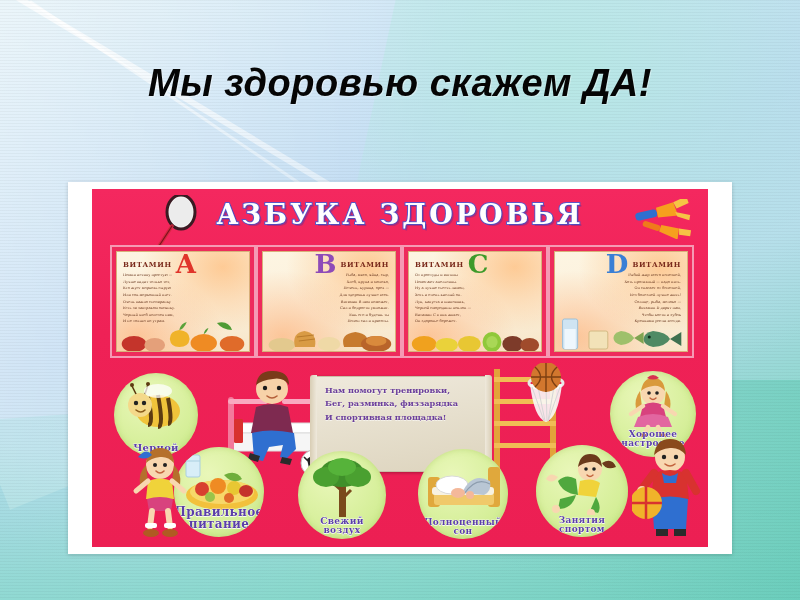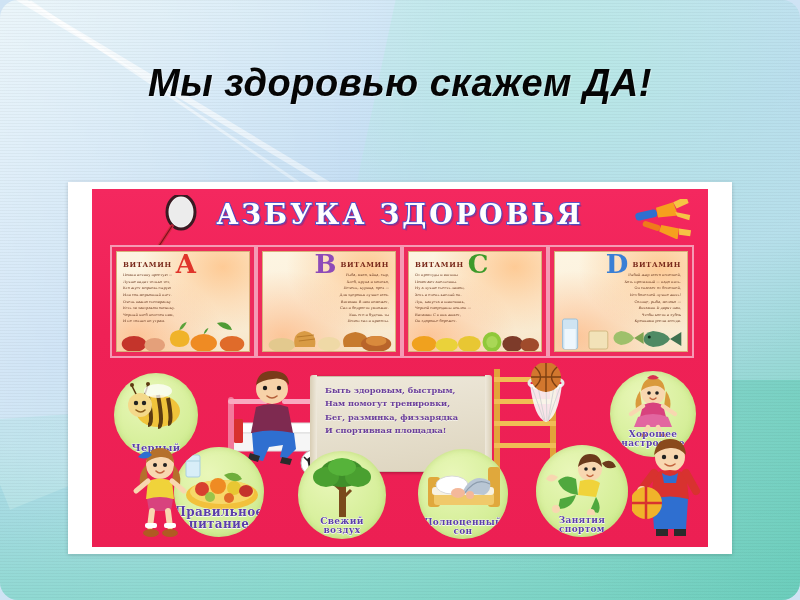--- a/index.html
+++ b/index.html
@@ -8,21 +8,20 @@
     font-family:"Liberation Sans", sans-serif;
     position:relative;
     background:#cfe3f4;
   }
   
   .slide{
     position:absolute;inset:0;
     background:
       linear-gradient(160deg,#dff0f7 0%,#cfe6f6 18%,#bcd9f2 42%,#b7dced 58%,#8fd8cf 78%,#5fc9b4 100%);
     overflow:hidden;
-    border-radius:18px;
   }
   .bg-swoosh{position:absolute;pointer-events:none;}
   .sw1{
     top:-160px;left:-120px;width:900px;height:520px;
     background:linear-gradient(120deg,rgba(255,255,255,.55),rgba(255,255,255,0) 60%);
     transform:rotate(-22deg);
   }
   .sw2{
     top:-40px;left:-40px;width:760px;height:6px;
     background:linear-gradient(90deg,rgba(255,255,255,.85),rgba(255,255,255,.15));
@@ -424,21 +423,20 @@
             <path d="M42 21 q4 34 16 38 q12 -4 16 -38" fill="#fafafa" opacity=".9"></path>
             <path d="M44 24 l12 34 M50 24 l7 34 M58 24 l1 34 M66 24 l-6 34 M72 24 l-12 34" stroke="#d6d6d6" stroke-width="1"></path>
 
             <circle cx="58" cy="14" r="15" fill="#d2772e"></circle>
             <path d="M43 14 h30 M58 -1 v30 M47 4 q11 10 0 20 M69 4 q-11 10 0 20" stroke="#7c3f12" stroke-width="1.4" fill="none"></path>
           </svg>
         </div>
 
         <div class="scroll-box">
           <div class="scroll-text">
-            <div class="l1">Быть здоровым, быстрым,</div>
             <div class="l1">Нам помогут тренировки,</div>
             <div class="l1">Бег, разминка, физзарядка</div>
             <div class="l1">И спортивная площадка!</div>
           </div>
         </div>
 
         <div class="badge" style="left:22px;top:14px;width:84px;height:84px;">
           <div class="badge-art">
             <svg viewBox="0 0 84 60" width="84" height="60">
               <ellipse cx="44" cy="34" rx="22" ry="16" fill="#f0c33a"></ellipse>
@@ -447,21 +445,21 @@
               <circle cx="22" cy="26" r="2.2" fill="#222"></circle>
               <circle cx="30" cy="26" r="2.2" fill="#222"></circle>
               <path d="M22 33 q5 4 9 0" stroke="#8a5c1a" stroke-width="1.6" fill="none" stroke-linecap="round"></path>
               <path d="M22 17 l-4 -8 M31 17 l3 -9" stroke="#5d3b11" stroke-width="1.6"></path>
               <circle cx="18" cy="8" r="2" fill="#5d3b11"></circle>
               <circle cx="34" cy="7" r="2" fill="#5d3b11"></circle>
               <ellipse cx="44" cy="14" rx="14" ry="7" fill="#ffffff" opacity=".75"></ellipse>
             </svg>
           </div>
           <div class="badge-label" style="font-size:10px;">
-            <div>Черный</div>
+            <div>Черной</div>
           </div>
         </div>
 
         <div class="badge" style="right:12px;top:12px;width:86px;height:86px;">
           <div class="badge-art">
             <svg viewBox="0 0 86 62" width="86" height="62">
               <circle cx="43" cy="18" r="12" fill="#f8d7b0"></circle>
               <path d="M31 16 q2 -13 12 -13 q11 0 12 13 q-5 -6 -12 -5 q-8 1 -12 5Z" fill="#d99a3c"></path>
               <path d="M30 16 q-6 8 -4 18 l6 -2 Z" fill="#d99a3c"></path>
               <path d="M56 16 q6 8 4 18 l-6 -2 Z" fill="#d99a3c"></path>

